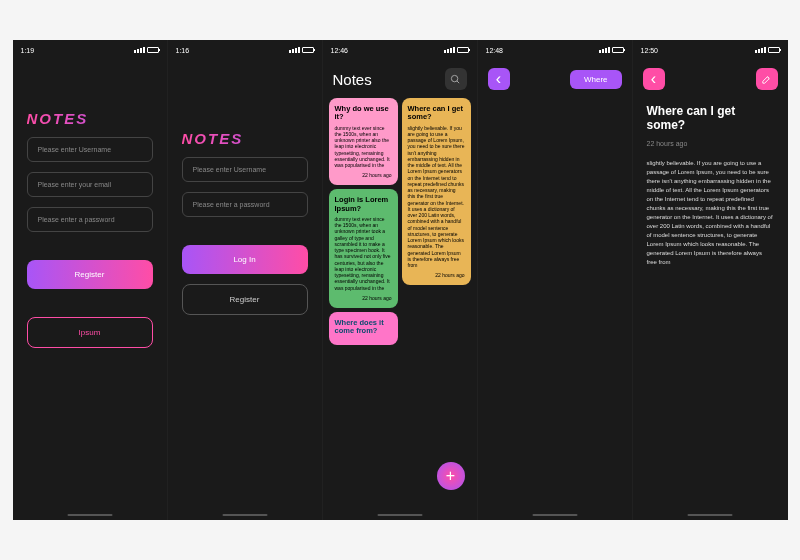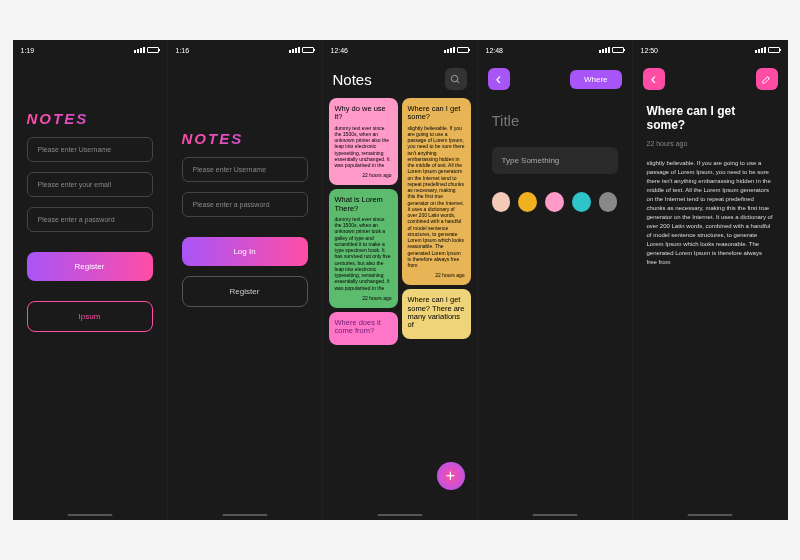--- a/index.html
+++ b/index.html
@@ -12,37 +12,37 @@
 .bars{display:inline-flex;gap:1px;align-items:flex-end}
 .bars i{width:2px;background:#fff;display:block}
 .bars i:nth-child(1){height:3px}.bars i:nth-child(2){height:4px}.bars i:nth-child(3){height:5px}.bars i:nth-child(4){height:6px}
 .batt{width:12px;height:6px;border:1px solid #fff;border-radius:1px;position:relative}
 .batt::after{content:"";position:absolute;right:-2px;top:1px;width:1px;height:2px;background:#fff}
 .home-ind{position:absolute;bottom:4px;left:50%;transform:translateX(-50%);width:45px;height:2px;background:#555;border-radius:2px}
 .logo{font-weight:900;font-size:15px;letter-spacing:2px;margin:0 auto;font-style:italic;background:linear-gradient(90deg,#ff4da6,#a855f7);-webkit-background-clip:text;background-clip:text;color:transparent}
 .s1 .content{padding:50px 14px 0}
 .s2 .content{padding:70px 14px 0}
 .input{width:100%;border:1px solid #444;background:transparent;border-radius:6px;padding:8px 10px;font-size:7px;color:#888;margin-top:10px}
-.btn{width:100%;border:none;border-radius:8px;padding:10px;font-size:8px;color:#fff;margin-top:20px;cursor:pointer}
+.btn{width:100%;border:none;border-radius:8px;padding:10px;font-size:8px;color:#fff;margin-top:28px;cursor:pointer}
 .btn-grad{background:linear-gradient(90deg,#a855f7,#ff4da6)}
 .btn-outline-pink{background:transparent;border:1px solid #ff4da6;color:#ff4da6}
 .btn-outline{background:transparent;border:1px solid #555;color:#ccc;margin-top:10px}
 .s3 .header{display:flex;justify-content:space-between;align-items:center;padding:8px 10px}
 .s3 .header h1{font-size:15px;color:#fff;font-weight:500}
 .search-btn{width:22px;height:22px;background:#333;border-radius:6px;display:flex;align-items:center;justify-content:center;cursor:pointer}
 .search-btn svg{width:11px;height:11px;stroke:#aaa;fill:none;stroke-width:2}
 .grid{display:flex;gap:4px;padding:0 6px;flex:1;overflow:hidden}
 .col{flex:1;display:flex;flex-direction:column;gap:4px}
 .card{border-radius:8px;padding:7px 6px;color:#000}
-.card h3{font-size:7.5px;font-weight:400;margin-bottom:3px;line-height:1.1}
+.card h3{font-size:7.5px;font-weight:700;margin-bottom:3px;line-height:1.1}
 .card p{font-size:5px;line-height:1.25}
 .card .ago{font-size:5px;text-align:right;margin-top:4px}
 .c-pink{background:#ff9ac9}
 .c-green{background:#5dbb6e}
-.c-pink2{background:#ff75c8;color:#701a75}
+.c-pink2{background:#ff75c8;color:#0c4a6e}
 .c-yellow{background:#e8b556}
 .c-yellow2{background:#f0d47a}
 .fab{position:absolute;bottom:30px;right:12px;width:28px;height:28px;border-radius:50%;display:flex;align-items:center;justify-content:center;color:#fff;font-size:16px;cursor:pointer;background:radial-gradient(circle,#ff4da6,#a855f7)}
 .s4 .top,.s5 .top{display:flex;align-items:center;padding:8px 10px;gap:6px}
 .back{width:22px;height:22px;background:#a855f7;border-radius:6px;display:flex;align-items:center;justify-content:center;cursor:pointer;color:#fff}
 .save{background:#a855f7;padding:5px 14px;border-radius:6px;font-size:8px;color:#fff;margin-left:auto;cursor:pointer}
 .edit{width:22px;height:22px;background:#ff4da6;border-radius:6px;display:flex;align-items:center;justify-content:center;cursor:pointer;margin-left:auto}
 .edit svg{width:11px;height:11px;stroke:#fff;fill:none;stroke-width:2}
 .s4 .body{padding:14px 14px}
 .s4 .title-in{color:#777;font-size:15px;margin-bottom:18px}
@@ -130,37 +130,34 @@
     </div>
   </div>
   <div class="grid">
     <div class="col">
       <div class="card c-pink">
         <h3>Why do we use it?</h3>
         <p>dummy text ever since the 1500s, when an unknown printer also the leap into electronic typesetting, remaining essentially unchanged. It was popularised in the</p>
         <div class="ago">22 hours ago</div>
       </div>
       <div class="card c-green">
-        <h3>What is Lorem There?</h3>
+        <h3>Login is Lorem Ipsum?</h3>
         <p>dummy text ever since the 1500s, when an unknown printer took a galley of type and scrambled it to make a type specimen book. It has survived not only five centuries, but also the leap into electronic typesetting, remaining essentially unchanged. It was popularised in the</p>
         <div class="ago">22 hours ago</div>
       </div>
       <div class="card c-pink2">
         <h3>Where does it come from?</h3>
       </div>
     </div>
     <div class="col">
       <div class="card c-yellow">
         <h3>Where can I get some?</h3>
         <p>slightly believable. If you are going to use a passage of Lorem Ipsum, you need to be sure there isn't anything embarrassing hidden in the middle of text. All the Lorem Ipsum generators on the Internet tend to repeat predefined chunks as necessary, making this the first true generator on the Internet. It uses a dictionary of over 200 Latin words, combined with a handful of model sentence structures, to generate Lorem Ipsum which looks reasonable. The generated Lorem Ipsum is therefore always free from</p>
         <div class="ago">22 hours ago</div>
       </div>
-      <div class="card c-yellow2">
-        <h3>Where can I get some? There are many variations of</h3>
-      </div>
     </div>
   </div>
   <div class="fab">
         <span>+</span>
       </div>
   <div class="home-ind"></div>
 </div>
 
 <div class="screen s4">
   <div class="status">
@@ -173,31 +170,20 @@
             <i></i>
           </span>
           <span class="batt"></span>
         </span>
   </div>
   <div class="top">
     <div class="back">
           <span>‹</span>
         </div>
     <div class="save">Where</div>
-  </div>
-  <div class="body">
-    <div class="title-in">Title</div>
-    <div class="type-in">Type Something</div>
-    <div class="swatches">
-      <div class="sw sw1"></div>
-      <div class="sw sw2"></div>
-      <div class="sw sw3"></div>
-      <div class="sw sw4"></div>
-      <div class="sw sw5"></div>
-    </div>
   </div>
   <div class="home-ind"></div>
 </div>
 
 <div class="screen s5">
   <div class="status">
     <span>12:50</span>
     <span class="right">
           <span class="bars">
             <i></i>

